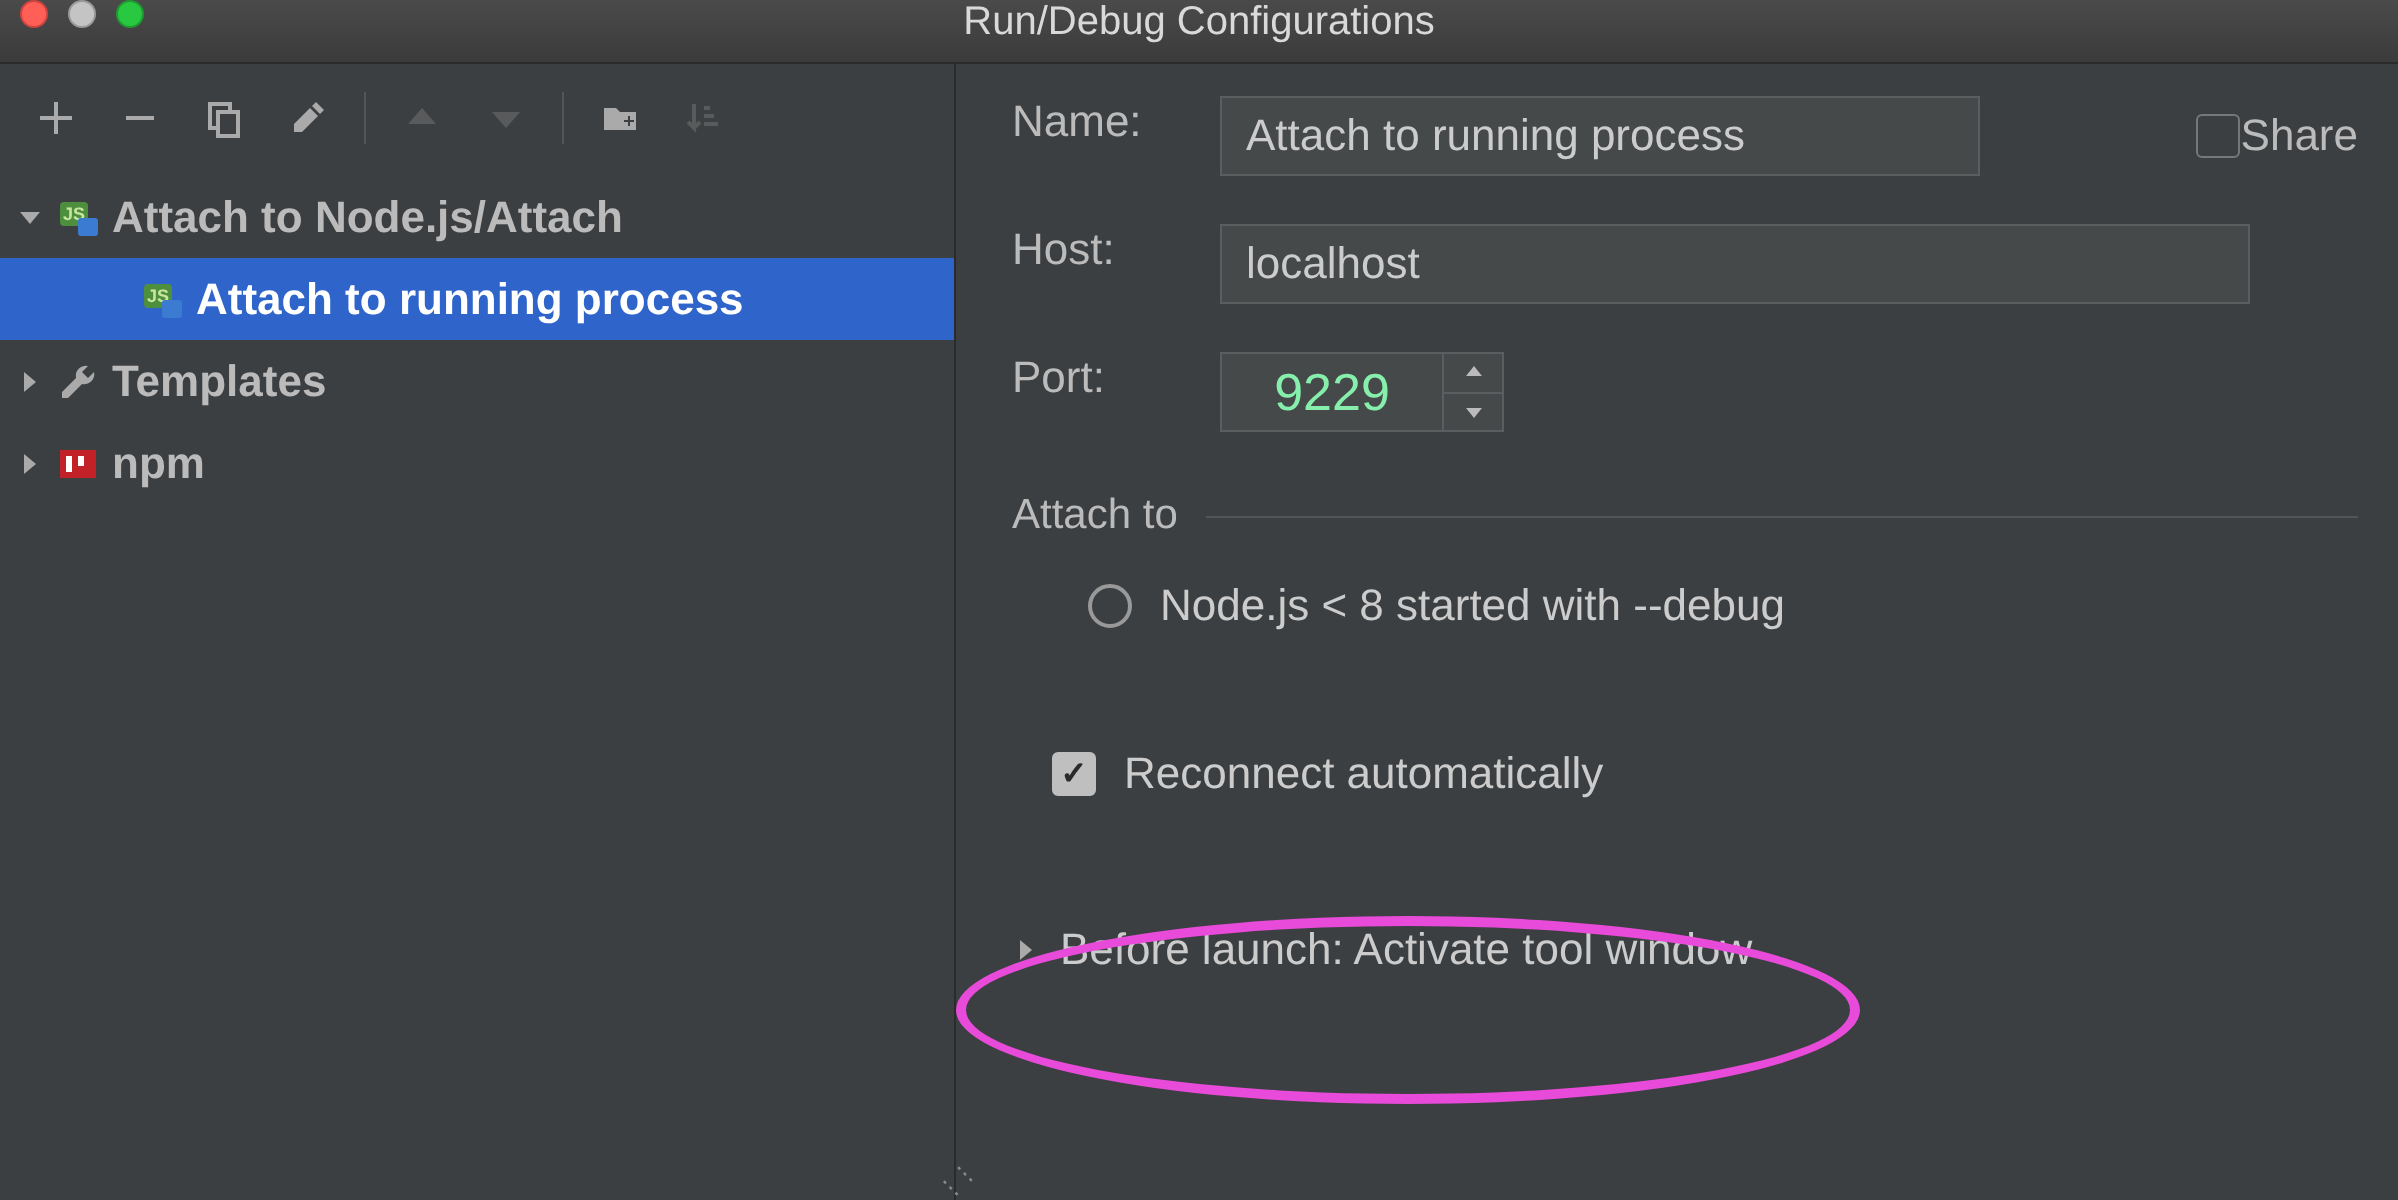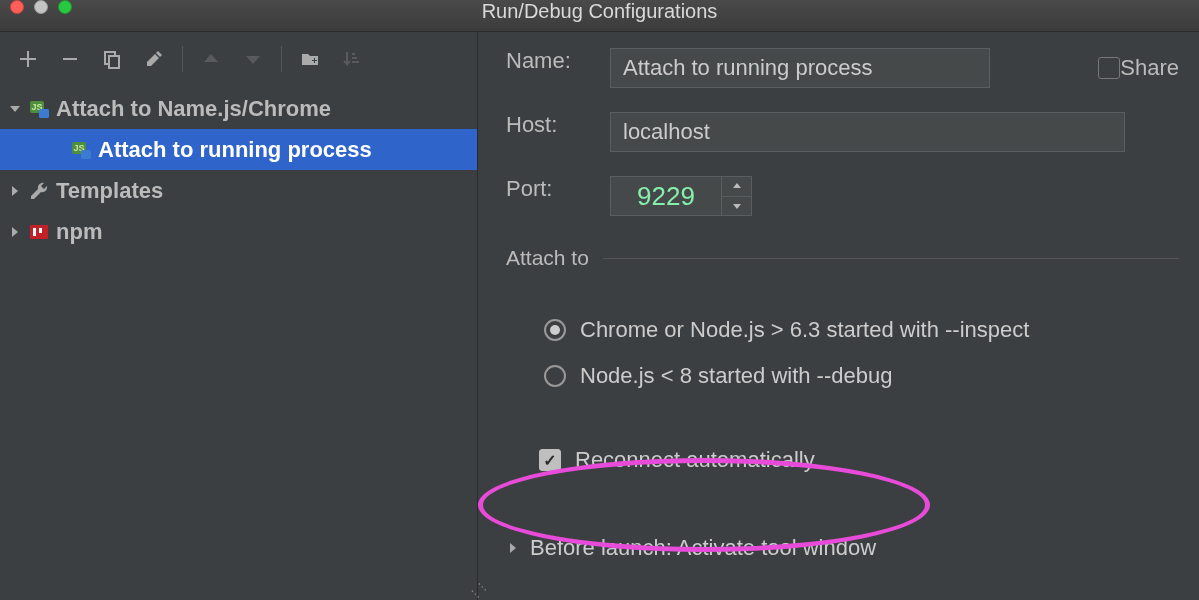--- a/index.html
+++ b/index.html
@@ -154,21 +154,21 @@
     font-weight: bold;
   }
   .checkbox.light {
     background: #bfbfbf;
     border-color: #bfbfbf;
   }
   .checkbox.light.checked::after { color: #2b2b2b; }
 
   .section-header {
     display: flex; align-items: center;
-    margin: 30px 0 37px 0;
+    margin: 30px 0 10px 0;
     gap: 14px;
     font-size: 21px;
     color: #bbbbbb;
   }
   .section-header .line {
     flex: 1; height: 1px; background: #555;
   }
 
   .radio-opt {
     display: flex; align-items: center; gap: 14px;
@@ -180,21 +180,21 @@
     border: 2px solid #999;
     display: inline-flex; align-items: center; justify-content: center;
   }
   .radio.on::after {
     content: ""; width: 10px; height: 10px; border-radius: 50%; background: #cccccc;
   }
 
   .reconnect-row {
     display: flex; align-items: center; gap: 14px;
     font-size: 22px; color: #cccccc;
-    margin: 48px 0 0 33px;
+    margin: 48px 0 0 20px;
     position: relative;
   }
 
   .before-launch {
     display: flex; align-items: center; gap: 10px;
     font-size: 22px; color: #cccccc;
     margin-top: 62px;
   }
 
   .chev { width: 14px; height: 14px; display:inline-flex; }
@@ -283,21 +283,21 @@
               <path d="M2 4l5 6 5-6z" fill="#aaa"></path>
             </svg>
         </span>
         <span class="node-icon">
           <svg viewBox="0 0 22 22">
               <rect x="2" y="3" width="14" height="12" rx="2" fill="#4e8f3d"></rect>
               <text x="9" y="12" font-size="9" fill="#c8e6a0" text-anchor="middle" font-weight="bold">JS</text>
               <rect x="11" y="11" width="10" height="9" rx="1.5" fill="#3b7bd1"></rect>
             </svg>
         </span>
-        <span class="label">Attach to Name.js/Chrome</span>
+        <span class="label">Attach to Node.js/Attach</span>
       </div>
 
       <div class="tree-row selected">
         <span class="spacer" style="width:56px"></span>
         <span class="node-icon">
           <svg viewBox="0 0 22 22">
               <rect x="2" y="3" width="14" height="12" rx="2" fill="#4e8f3d"></rect>
               <text x="9" y="12" font-size="9" fill="#c8e6a0" text-anchor="middle" font-weight="bold">JS</text>
               <rect x="11" y="11" width="10" height="9" rx="1.5" fill="#3b7bd1"></rect>
             </svg>
@@ -370,24 +370,20 @@
         </div>
       </div>
     </div>
 
     <div class="section-header">
       <span>Attach to</span>
       <span class="line"></span>
     </div>
 
     <div class="radio-opt">
-      <span class="radio on"></span>
-      <span>Chrome or Node.js &gt; 6.3 started with --inspect</span>
-    </div>
-    <div class="radio-opt">
       <span class="radio"></span>
       <span>Node.js &lt; 8 started with --debug</span>
     </div>
 
     <div class="reconnect-row">
       <span class="checkbox light checked"></span>
       <span>Reconnect automatically</span>
     </div>
 
     <div class="before-launch">

